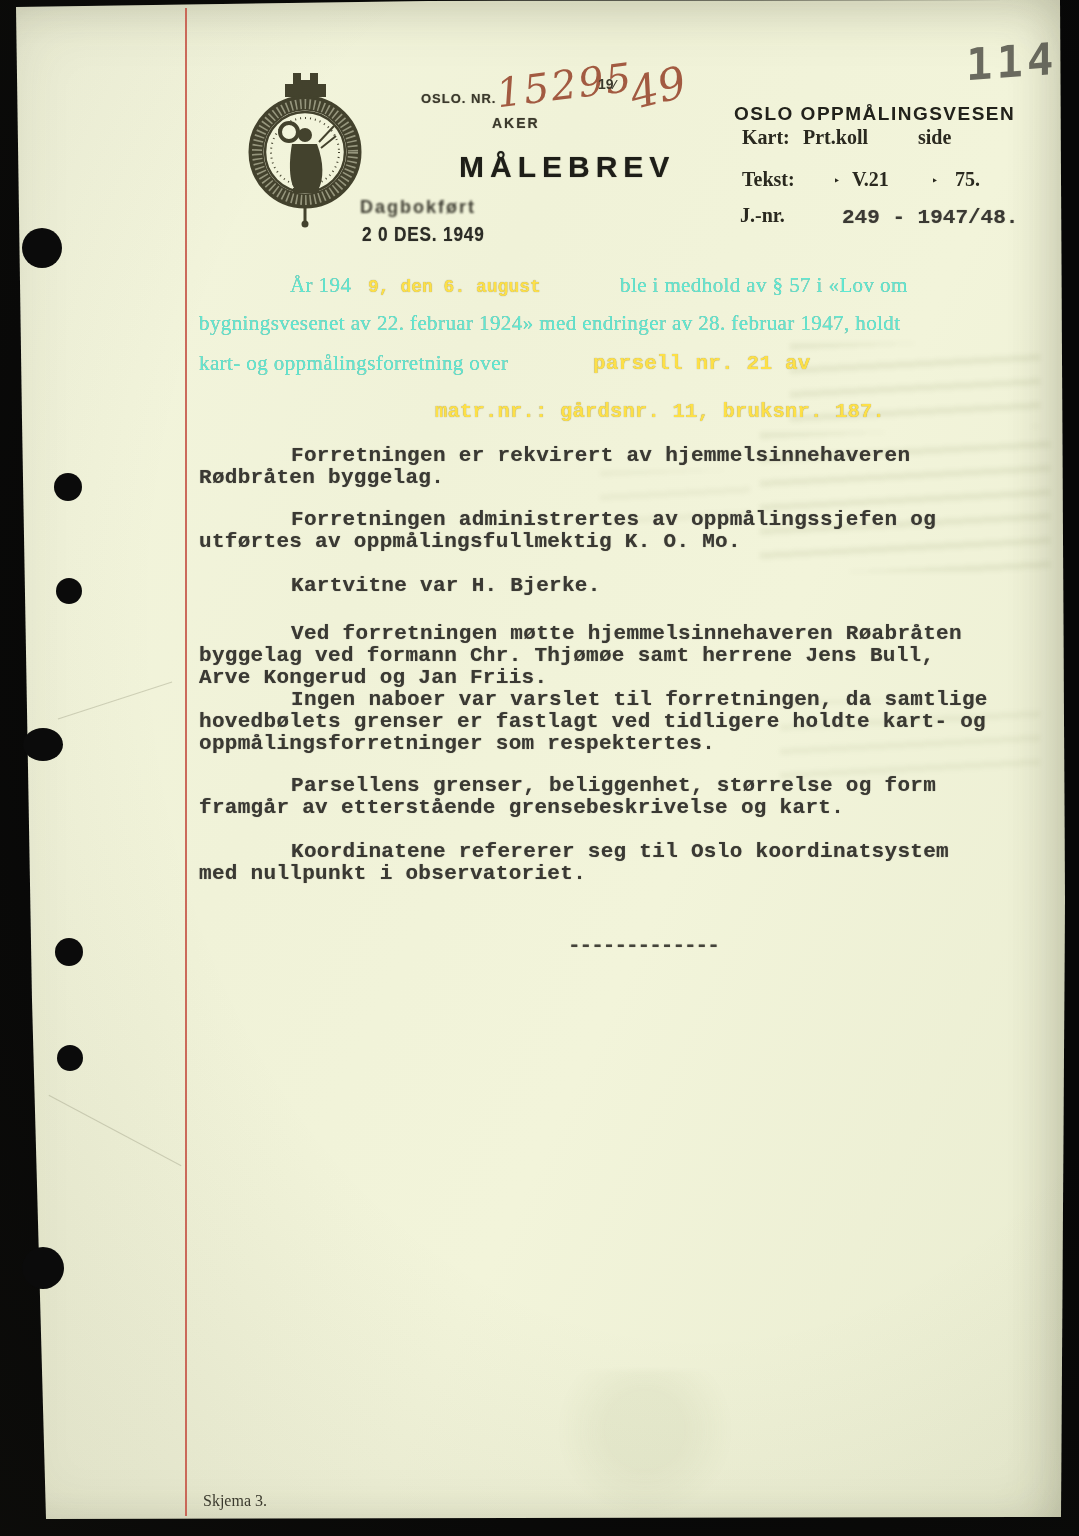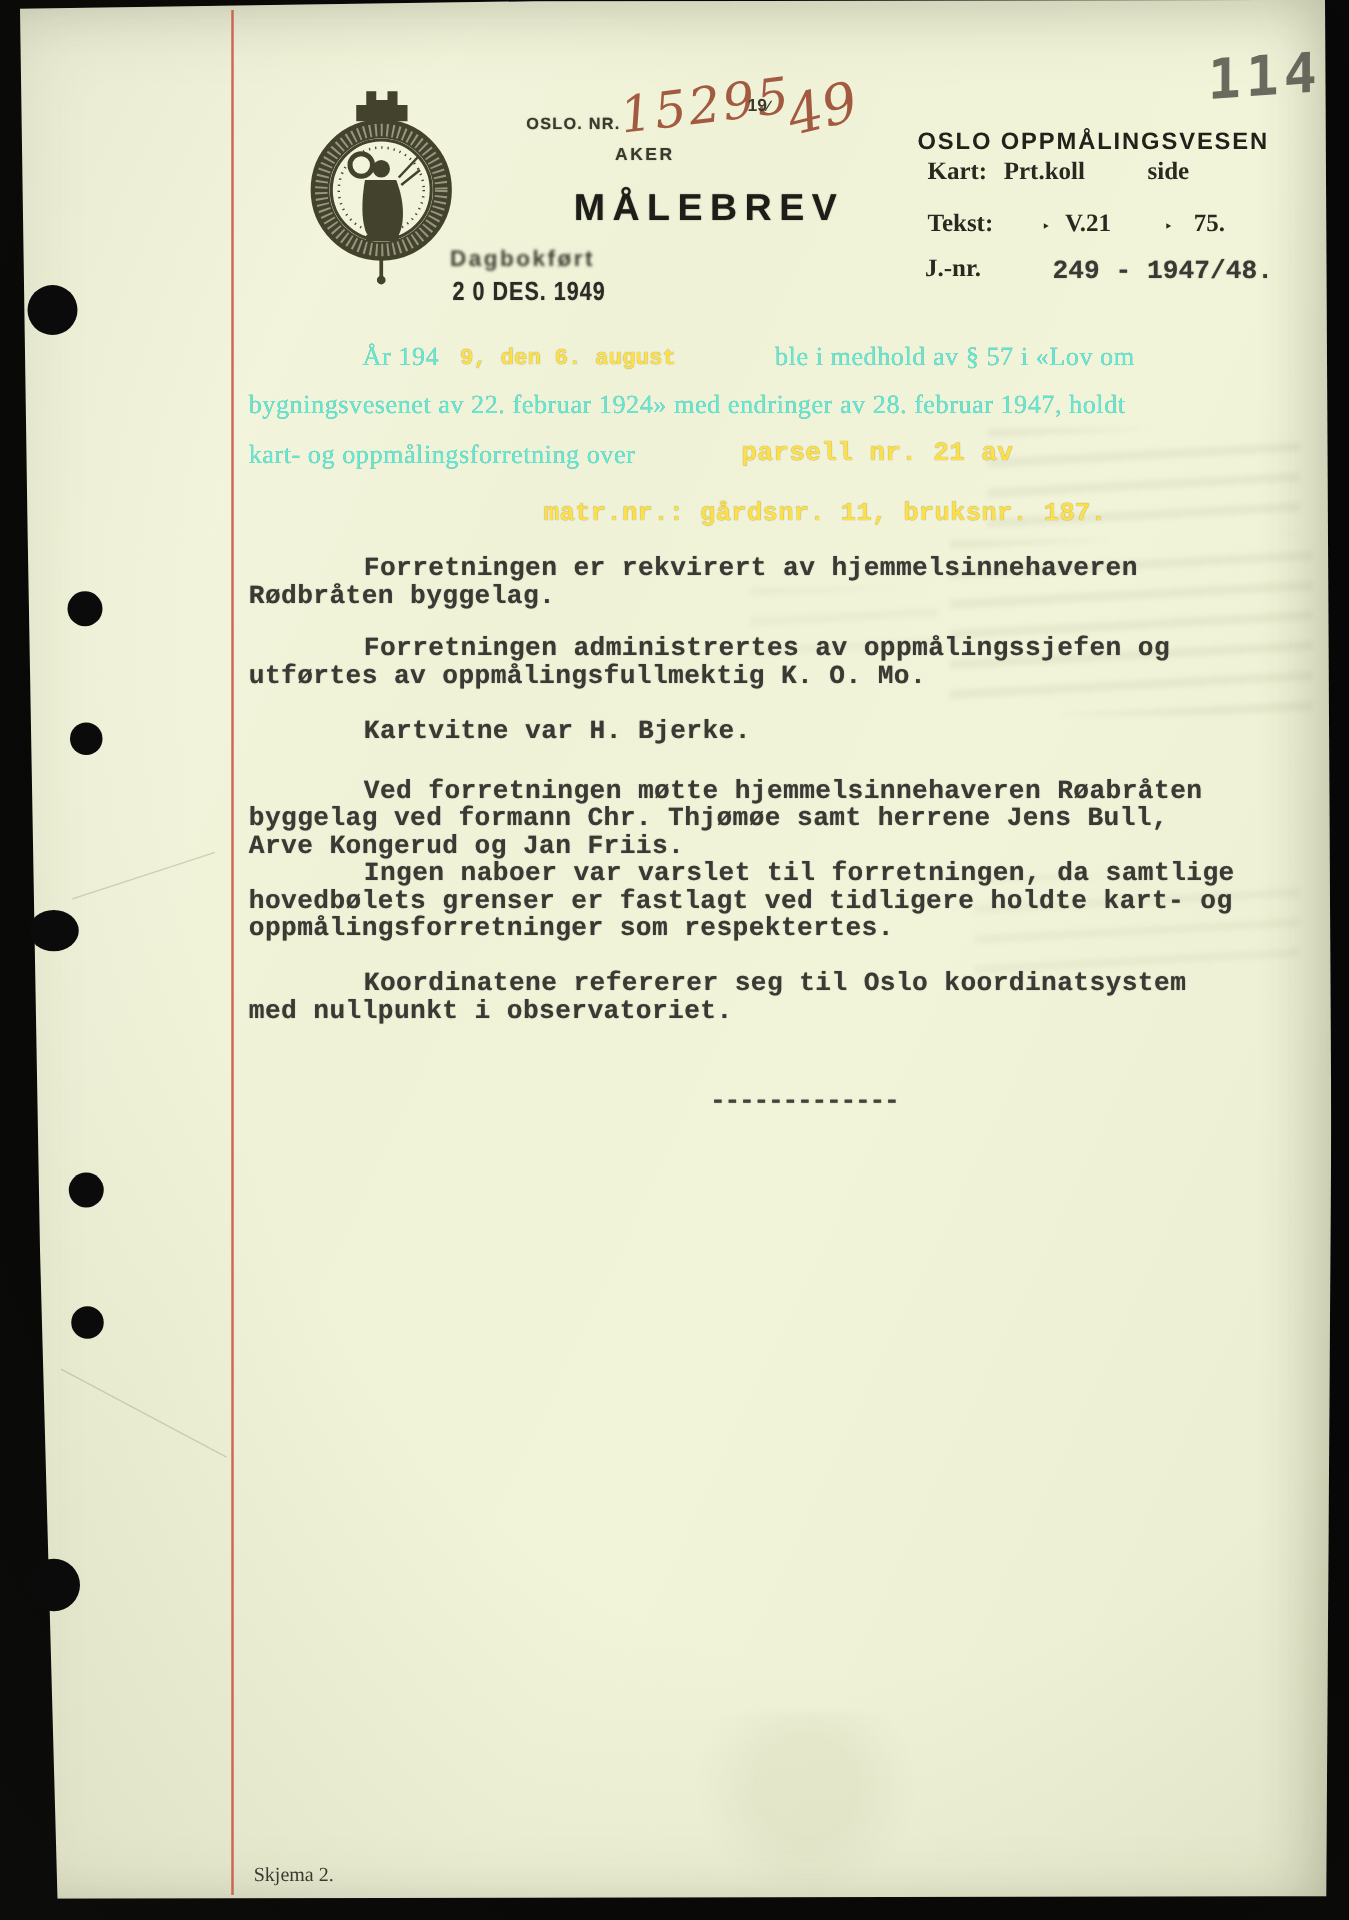--- a/index.html
+++ b/index.html
@@ -169,26 +169,28 @@
 Rødbråten byggelag.</p>
     <p class="tp mt20">Forretningen administrertes av oppmålingssjefen og
 utførtes av oppmålingsfullmektig K. O. Mo.</p>
     <p class="tp mt22">Kartvitne var H. Bjerke.</p>
     <p class="tp mt26">Ved forretningen møtte hjemmelsinnehaveren Røabråten
 byggelag ved formann Chr. Thjømøe samt herrene Jens Bull,
 Arve Kongerud og Jan Friis.</p>
     <p class="tp">Ingen naboer var varslet til forretningen, da samtlige
 hovedbølets grenser er fastlagt ved tidligere holdte kart- og
 oppmålingsforretninger som respektertes.</p>
+    <p class="tp mt20">Parsellens grenser, beliggenhet, størrelse og form
+framgår av etterstående grensebeskrivelse og kart.</p>
     <p class="tp mt22">Koordinatene refererer seg til Oslo koordinatsystem
 med nullpunkt i observatoriet.</p>
     <div class="divider">-------------</div>
   </div>
 
-  <div class="footer">Skjema 2.</div>
+  <div class="footer">Skjema 3.</div>
 
   <span class="hole h1"></span>
   <span class="hole h2"></span>
   <span class="hole h3"></span>
   <span class="hole h4"></span>
   <span class="hole h5"></span>
   <span class="hole h6"></span>
   <span class="hole h7"></span>
 </div>
 

